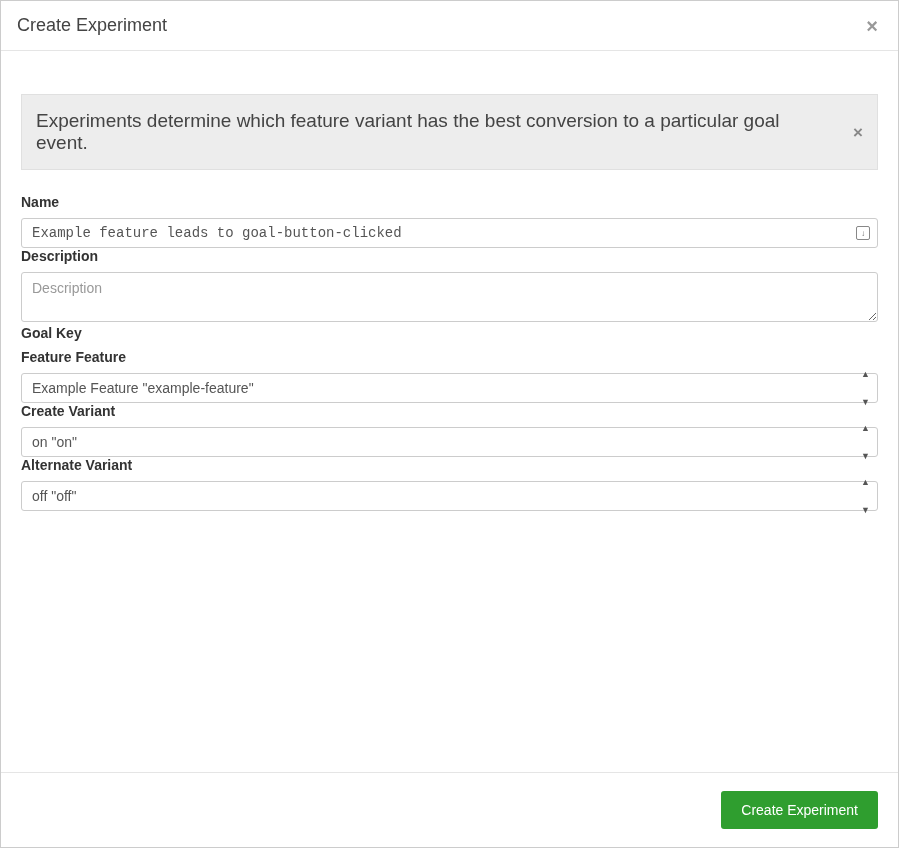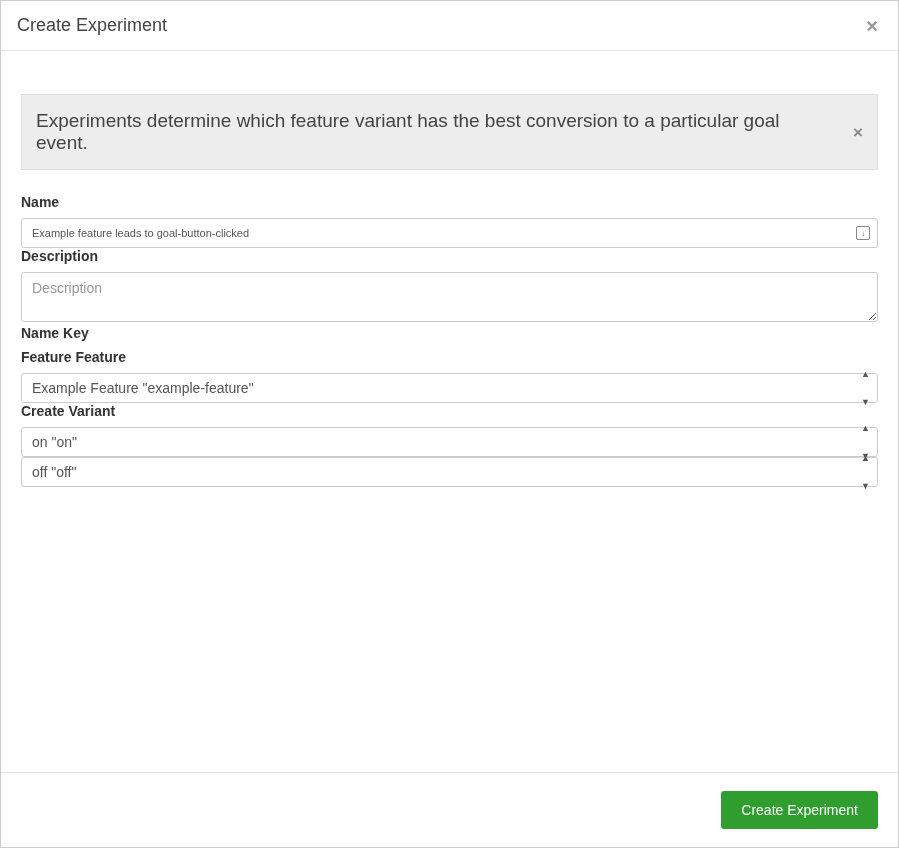--- a/index.html
+++ b/index.html
@@ -83,23 +83,23 @@
       font-weight: 700;
       font-size: 14px;
       color: #333;
       margin-bottom: 8px;
     }
     .form-input {
       width: 100%;
       padding: 7px 10px;
       border: 1px solid #ccc;
       border-radius: 3px;
-      font-size: 11px;
-      color: #555;
-      font-family: Liberation Sans, sans-serif;
+      font-size: 14px;
+      color: #555;
+      font-family: Liberation Mono, monospace;
       height: 30px;
     }
     .form-input::placeholder {
       color: #999;
     }
     .form-textarea {
       width: 100%;
       padding: 7px 10px;
       border: 1px solid #ccc;
       border-radius: 3px;
@@ -205,21 +205,21 @@
         <span class="input-suffix-icon">↓</span>
       </div>
     </div>
 
     <div class="form-group">
       <label class="form-label">Description</label>
       <textarea class="form-textarea" placeholder="Description" style=""></textarea>
     </div>
 
     <div class="form-group">
-      <label class="form-label">Name Key</label>
+      <label class="form-label">Goal Key</label>
     </div>
 
     <div class="form-group">
       <label class="form-label">Feature Feature</label>
       <div class="form-select-wrapper">
         <select class="form-select">
           <option>Example Feature "example-feature"</option>
         </select>
         <span class="select-arrows">
           <span>▲</span>
@@ -235,20 +235,21 @@
           <option>on "on"</option>
         </select>
         <span class="select-arrows">
           <span>▲</span>
             <span>▼</span>
         </span>
       </div>
     </div>
 
     <div class="form-group">
+      <label class="form-label">Alternate Variant</label>
       <div class="form-select-wrapper">
         <select class="form-select">
           <option>off "off"</option>
         </select>
         <span class="select-arrows">
           <span>▲</span>
             <span>▼</span>
         </span>
       </div>
     </div>

